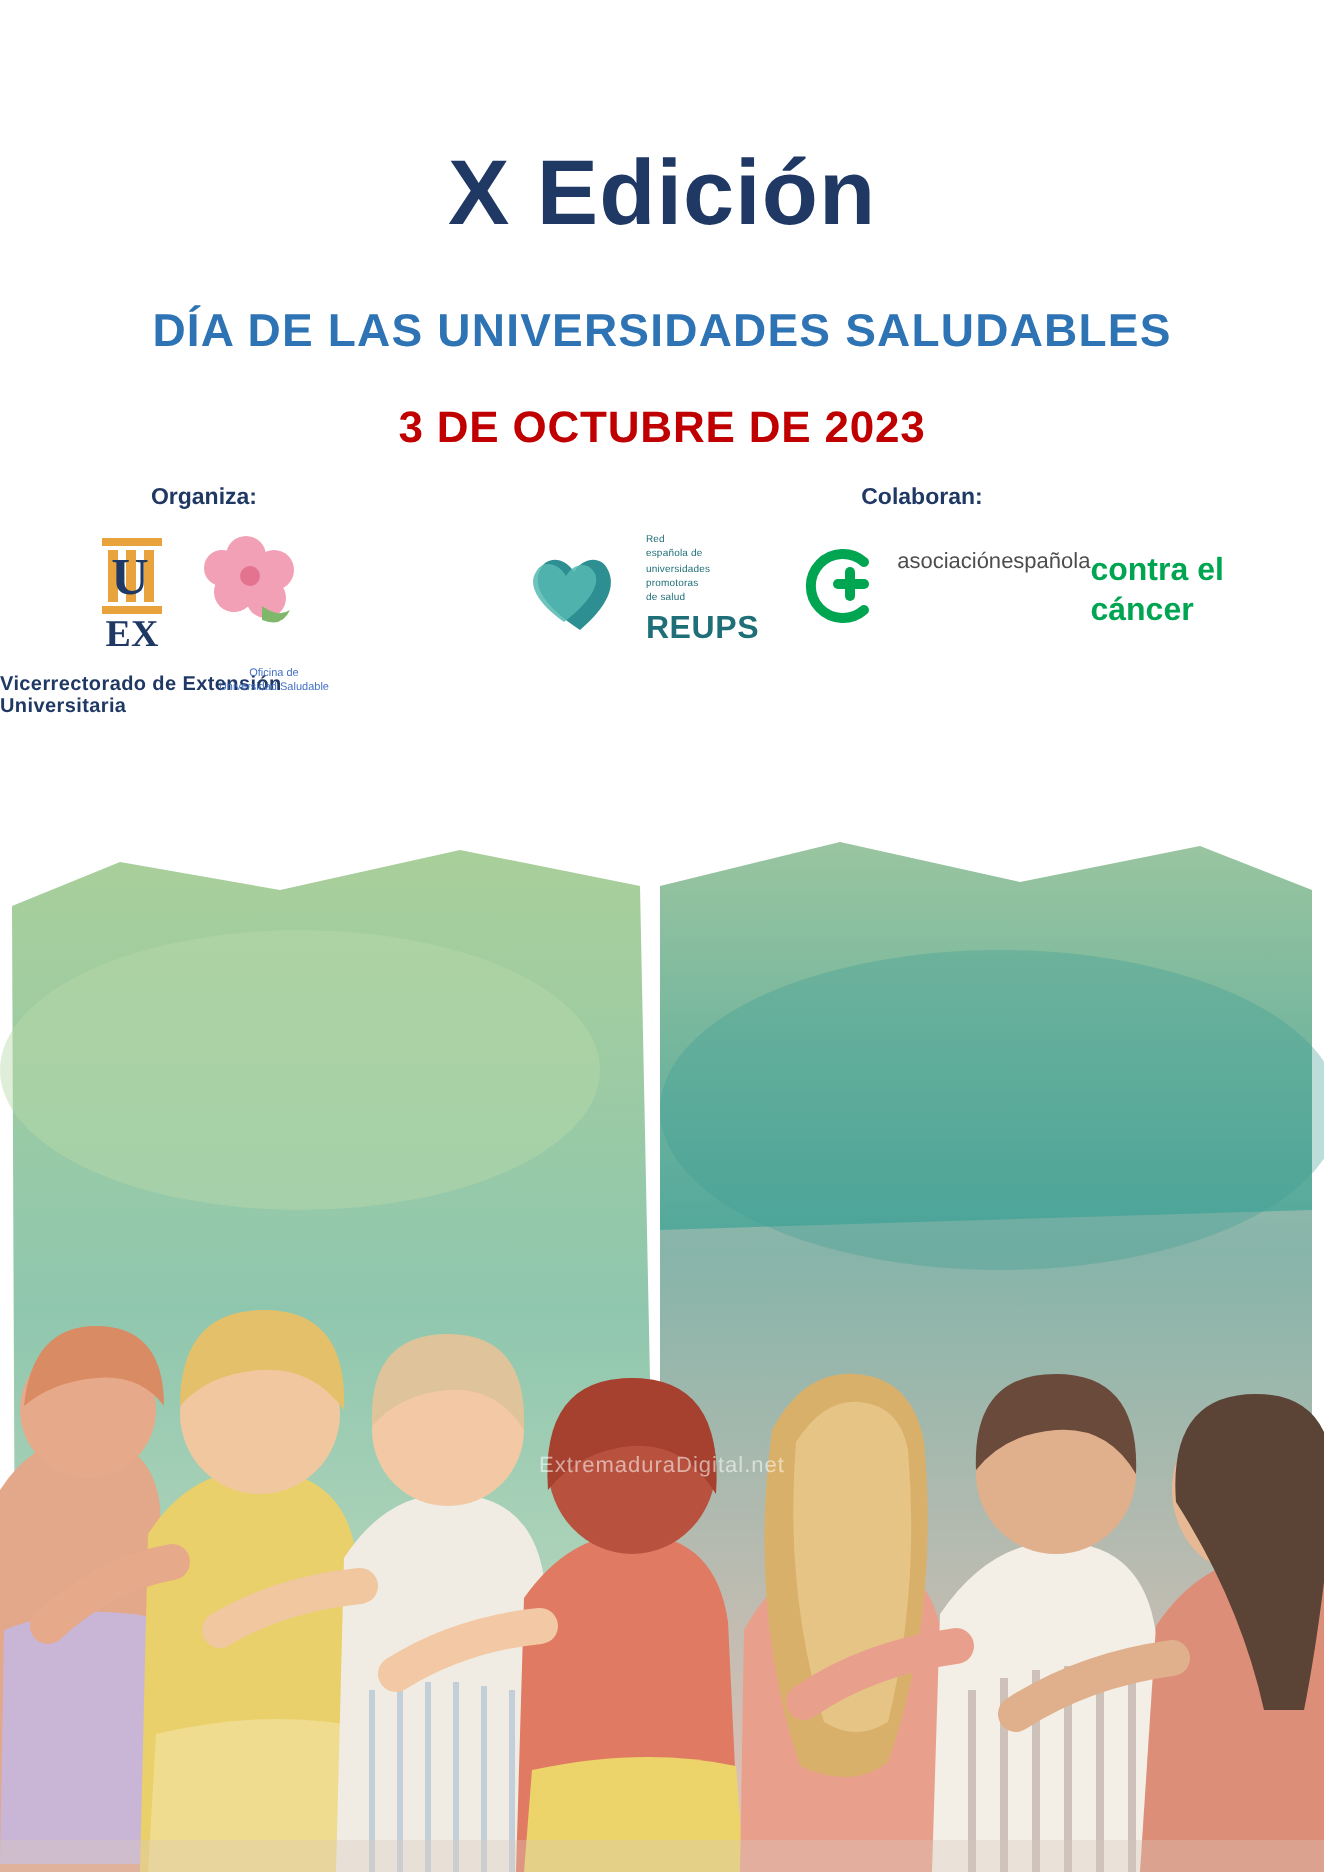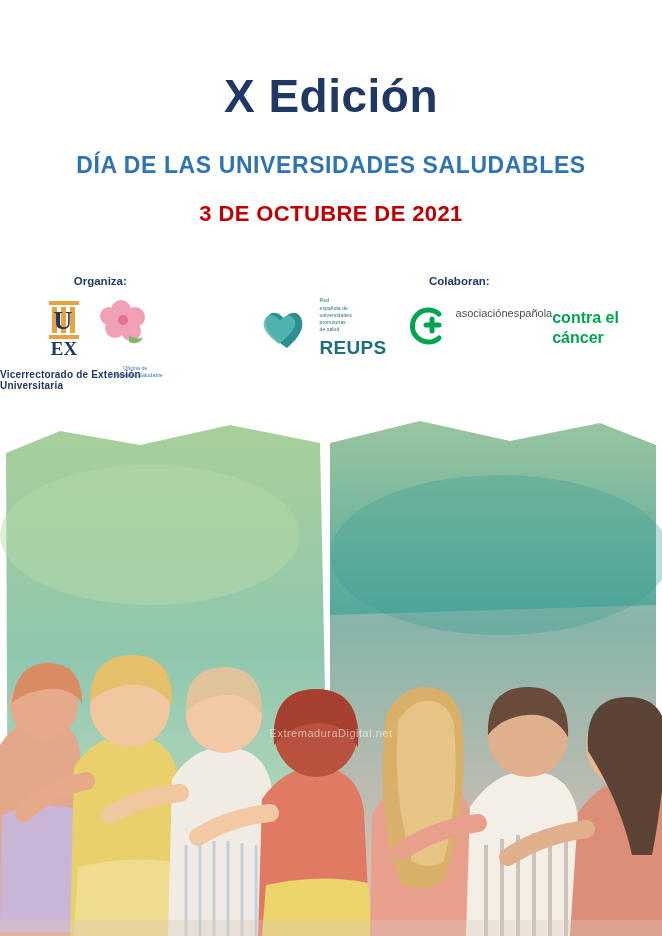--- a/index.html
+++ b/index.html
@@ -44,21 +44,21 @@
   .date {
     margin-top: 22px;
     font-size: 22px;
     font-weight: bold;
     color: #c00000;
     letter-spacing: 0.4px;
   }
 
   
   .logos {
-    margin-top: 48px;
+    margin-top: 16px;
     display: flex;
     justify-content: center;
     align-items: flex-start;
     gap: 56px;
   }
   .logo-group {
     display: flex;
     flex-direction: column;
     align-items: center;
   }
@@ -116,21 +116,21 @@
     display: flex;
     flex-direction: column;
   }
   .reups-small {
     font-size: 5px;
     color: #1f6f78;
     line-height: 1.45;
     letter-spacing: 0.1px;
   }
   .reups-big {
-    font-size: 19px;
+    font-size: 16px;
     font-weight: bold;
     color: #1f6f78;
     letter-spacing: 0.3px;
     margin-top: 3px;
   }
 
   
   .aecc {
     display: flex;
     align-items: center;
@@ -172,21 +172,21 @@
   }
 </style>
 </head>
 <body>
 
 <div class="poster">
 
   <div class="header">
     <div class="title">X Edición</div>
     <div class="subtitle">DÍA DE LAS UNIVERSIDADES SALUDABLES</div>
-    <div class="date">3 DE OCTUBRE DE 2021</div>
+    <div class="date">3 DE OCTUBRE DE 2023</div>
   </div>
 
   <div class="logos">
 
     <div class="logo-group">
       <div class="logo-caption">Organiza:</div>
       <div class="logo-row">
         <div class="uex">
           <div class="uex-mark">
             <svg width="52" height="62" viewBox="0 0 52 62">

